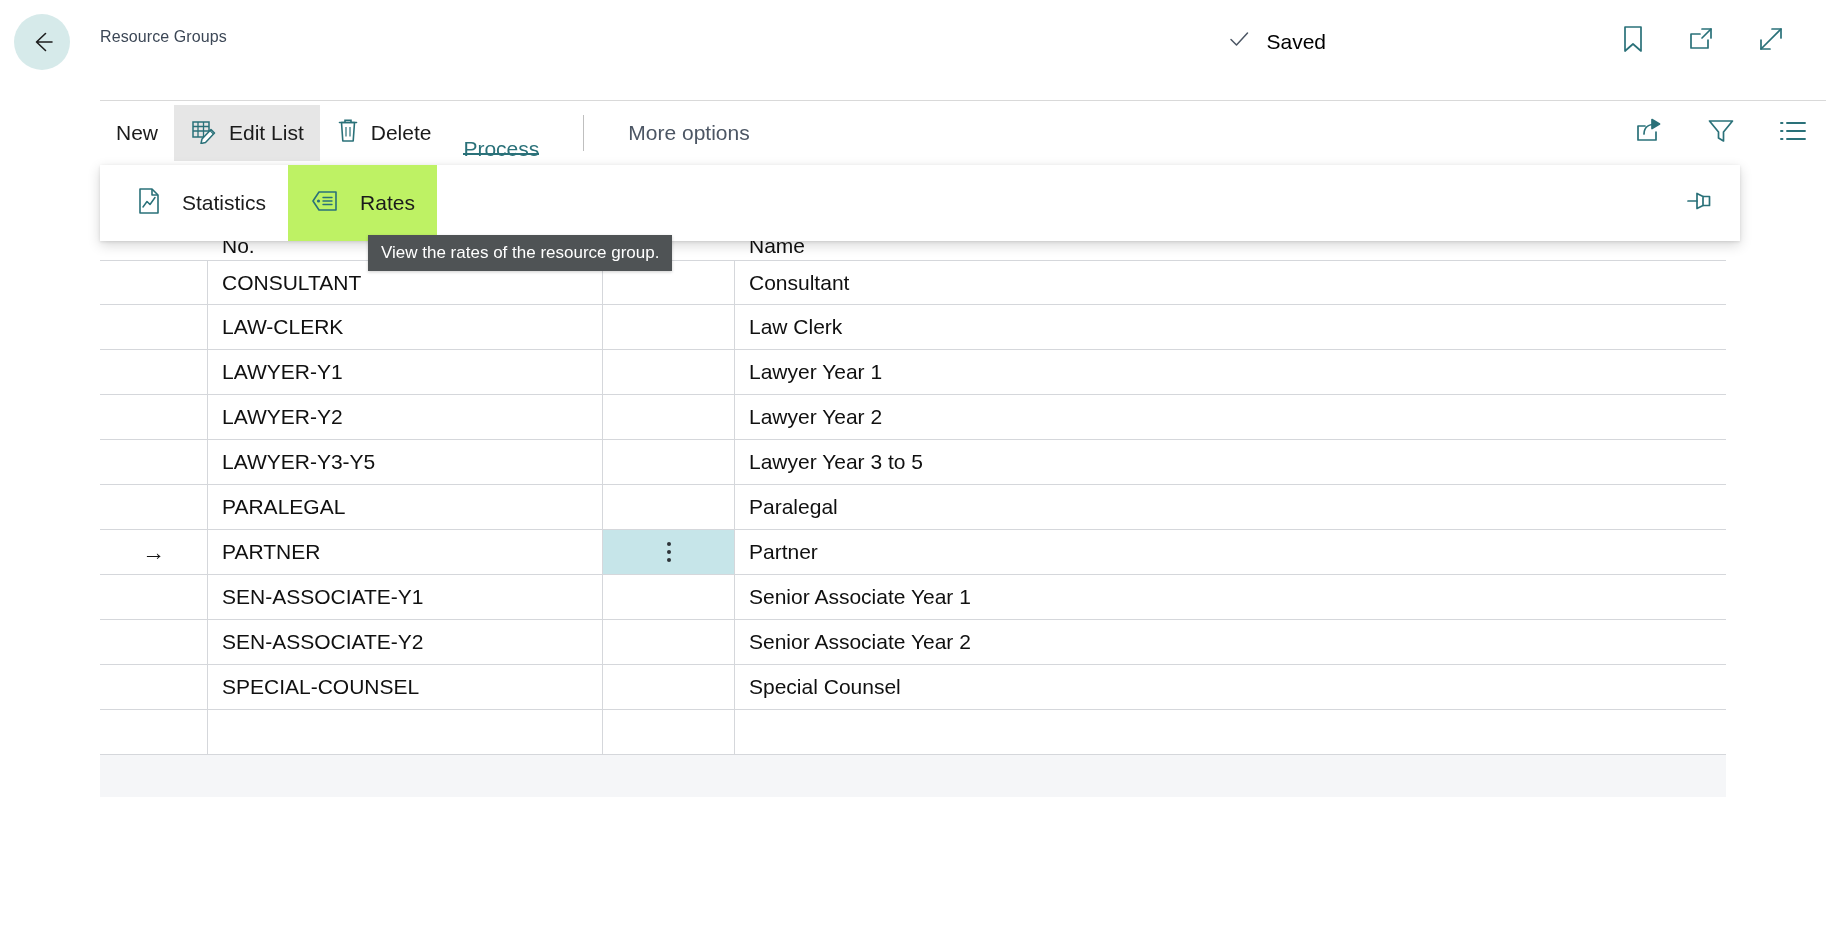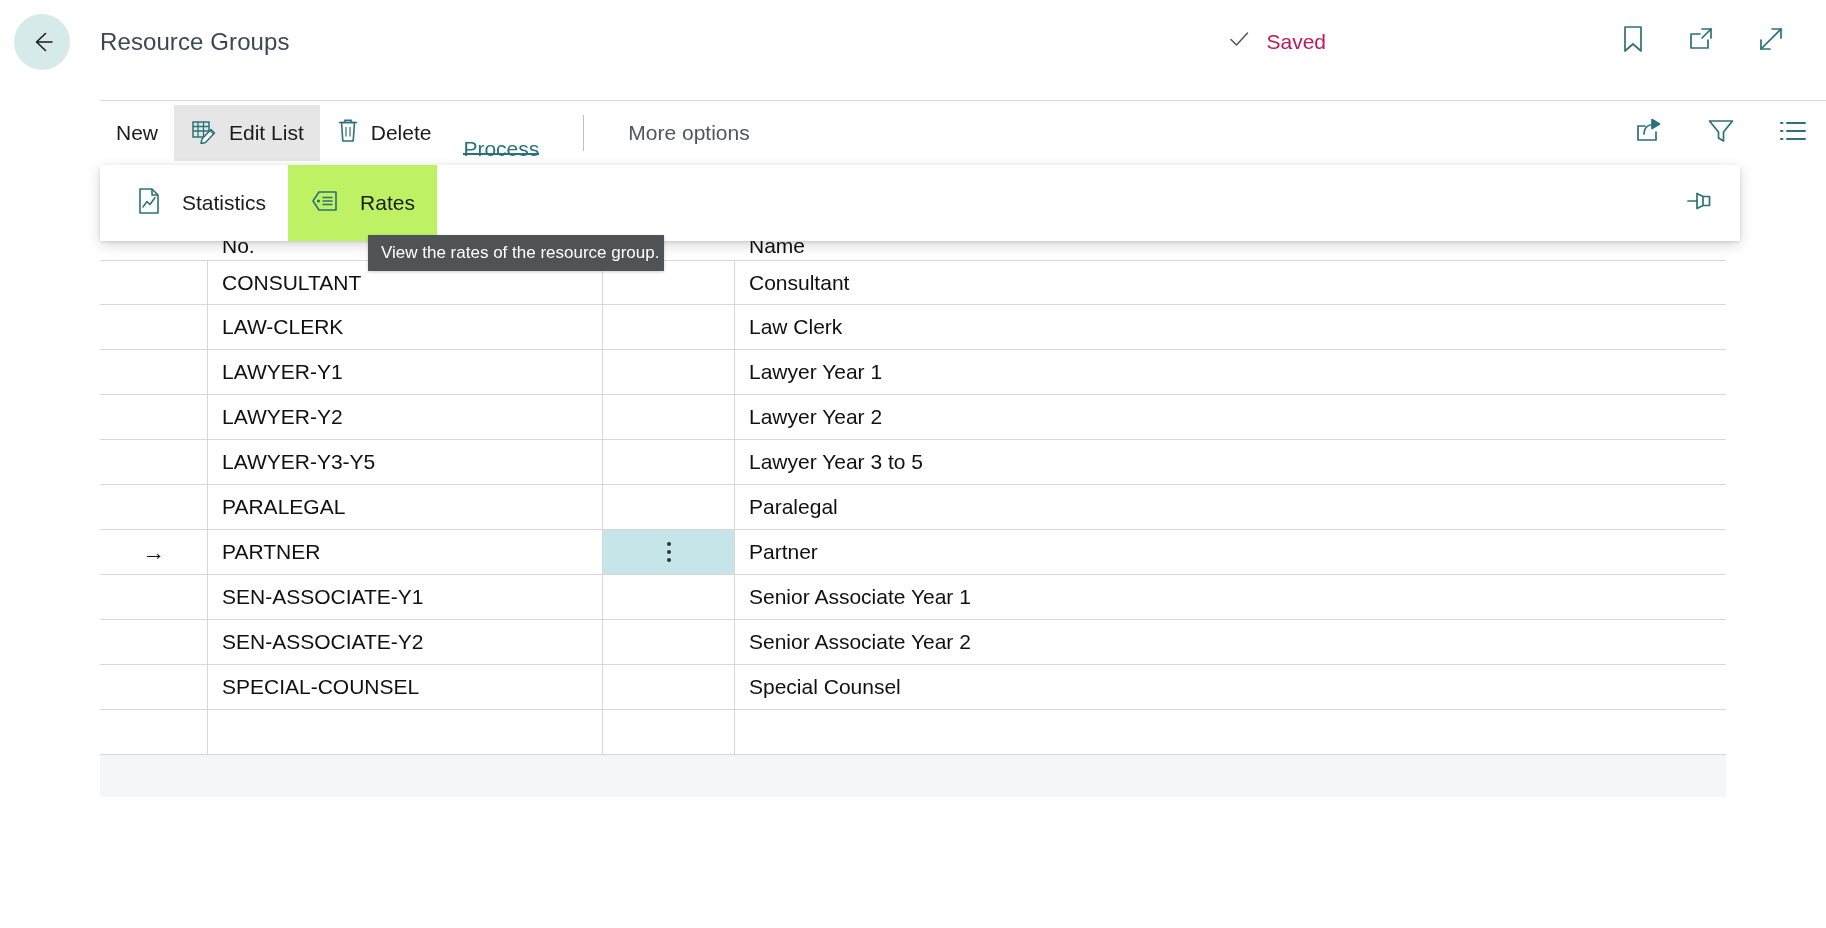--- a/index.html
+++ b/index.html
@@ -19,27 +19,27 @@
   .back-btn {
     position: absolute; left: 14px; top: 14px;
     width: 56px; height: 56px; border-radius: 50%;
     background: #d6eaea;
     display: flex; align-items: center; justify-content: center;
     cursor: pointer;
   }
   .back-btn svg { display: block; }
   .page-title {
     position: absolute; left: 100px; top: 28px;
-    font-size: 24px; color: #3c4756; font-weight: 400;
+    font-size: 16px; color: #3c4756; font-weight: 400;
     letter-spacing: .1px; white-space: nowrap;
   }
   .saved-wrap {
     position: absolute; right: 500px; top: 28px;
     display: flex; align-items: center; gap: 16px;
-    color: #be185d; font-size: 21px; white-space: nowrap;
+    color: #000000; font-size: 21px; white-space: nowrap;
   }
   .hdr-icons {
     position: absolute; right: 40px; top: 24px;
     display: flex; align-items: center; gap: 40px;
   }
   .hdr-icons .ic { cursor: pointer; display: block; }
 
   
   .toolbar {
     position: absolute; left: 100px; top: 100px;
@@ -90,21 +90,21 @@
   .sb-pin {
     position: absolute; right: 26px; top: 50%;
     transform: translateY(-50%); cursor: pointer;
   }
 
   
   .tooltip {
     position: absolute; left: 368px; top: 235px;
     background: #4f5355; color: #ffffff;
     font-size: 17px; line-height: 1;
-    padding: 9px 5px 10px 13px;
+    padding: 9px 13px 10px 13px;
     white-space: nowrap; z-index: 40;
     box-shadow: 0 1px 3px rgba(0,0,0,.2);
   }
 
   
   .grid {
     position: absolute; left: 100px; top: 228px;
     width: 1626px;
     z-index: 5;
   }

